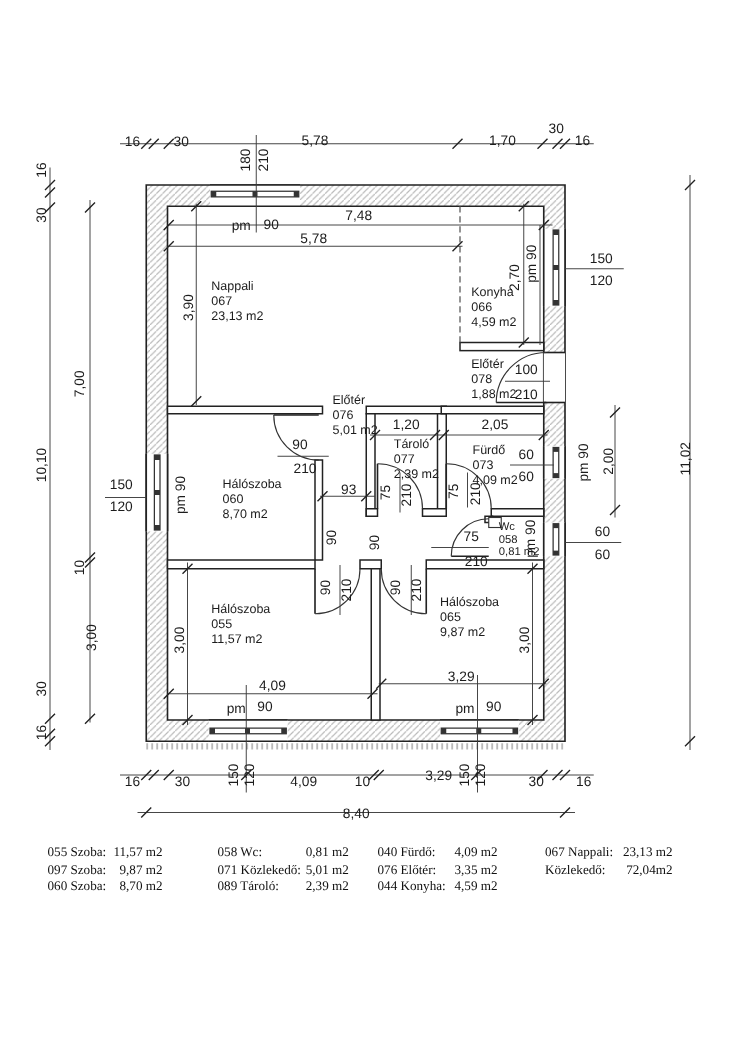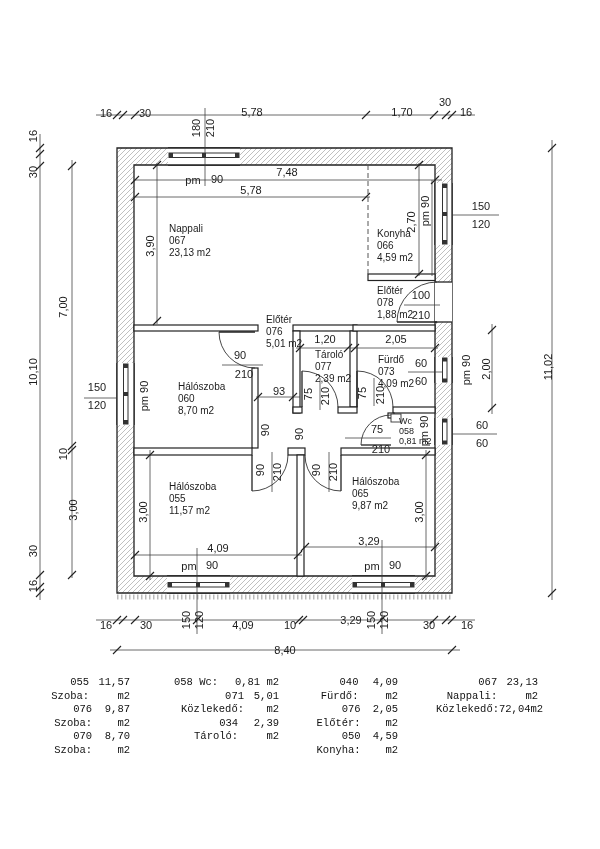--- a/index.html
+++ b/index.html
@@ -13,21 +13,21 @@
   .dl{stroke:#3a3a3a;stroke-width:0.75;fill:none;}
   .tick{stroke:#222222;stroke-width:1.1;fill:none;}
   .w{stroke:#222222;stroke-width:1.3;fill:none;}
   .arc{stroke:#333333;stroke-width:0.9;fill:none;}
   .leaf{stroke:#222222;stroke-width:1.3;fill:none;}
   .glass{fill:#ffffff;stroke:#333333;stroke-width:1;}
   .gpost{fill:#333333;}
   #legend{position:absolute;left:0;top:676px;width:600px;height:46px;}
   .legend-col{position:absolute;top:0;}
   .legend-row{display:flex;justify-content:space-between;
-      font-family:Liberation Mono, monospace;font-size:10.5px;line-height:13.5px;color:#111;text-align:right;}
+      font-family:Liberation Serif, serif;font-size:10.5px;line-height:13.5px;color:#111;}
 </style>
 </head>
 <body>
 
 <div id="page">
 <svg id="plan" width="600" height="849" viewBox="0 0 600 849">
   <defs>
     <pattern id="hatch" width="5" height="5" patternUnits="userSpaceOnUse">
       <path d="M0,5 L5,0" stroke="#b9b9b9" stroke-width="0.9"></path>
     </pattern>
@@ -294,53 +294,53 @@
       </g>
 </svg>
 
 <div id="legend">
       <div class="legend-col" style="left: 38px; width: 92px;">
         <div class="legend-row">
           <span>055 Szoba:</span>
           <span>11,57 m2</span>
         </div>
         <div class="legend-row">
-          <span>076 Szoba:</span>
+          <span>097 Szoba:</span>
           <span>9,87 m2</span>
         </div>
         <div class="legend-row">
-          <span>070 Szoba:</span>
+          <span>060 Szoba:</span>
           <span>8,70 m2</span>
         </div>
       </div>
       <div class="legend-col" style="left: 174px; width: 105px;">
         <div class="legend-row">
           <span>058 Wc:</span>
           <span>0,81 m2</span>
         </div>
         <div class="legend-row">
           <span>071 Közlekedő:</span>
           <span>5,01 m2</span>
         </div>
         <div class="legend-row">
-          <span>034 Tároló:</span>
+          <span>089 Tároló:</span>
           <span>2,39 m2</span>
         </div>
       </div>
       <div class="legend-col" style="left: 302px; width: 96px;">
         <div class="legend-row">
           <span>040 Fürdő:</span>
           <span>4,09 m2</span>
         </div>
         <div class="legend-row">
           <span>076 Előtér:</span>
-          <span>2,05 m2</span>
-        </div>
-        <div class="legend-row">
-          <span>050 Konyha:</span>
+          <span>3,35 m2</span>
+        </div>
+        <div class="legend-row">
+          <span>044 Konyha:</span>
           <span>4,59 m2</span>
         </div>
       </div>
       <div class="legend-col" style="left: 436px; width: 102px;">
         <div class="legend-row">
           <span>067 Nappali:</span>
           <span>23,13 m2</span>
         </div>
         <div class="legend-row">
           <span>Közlekedő:</span>

